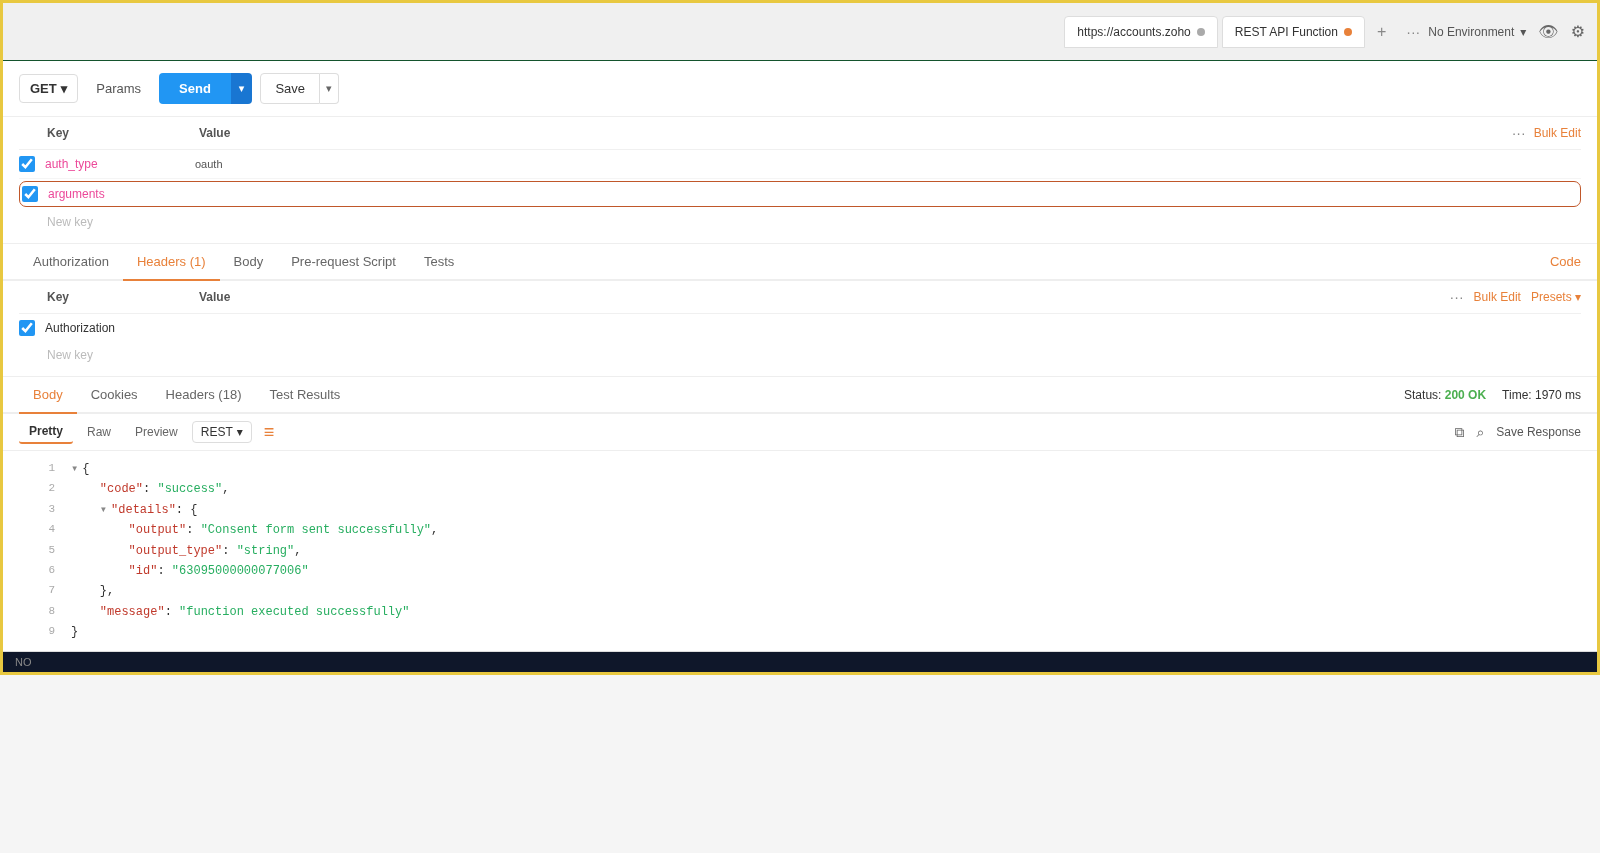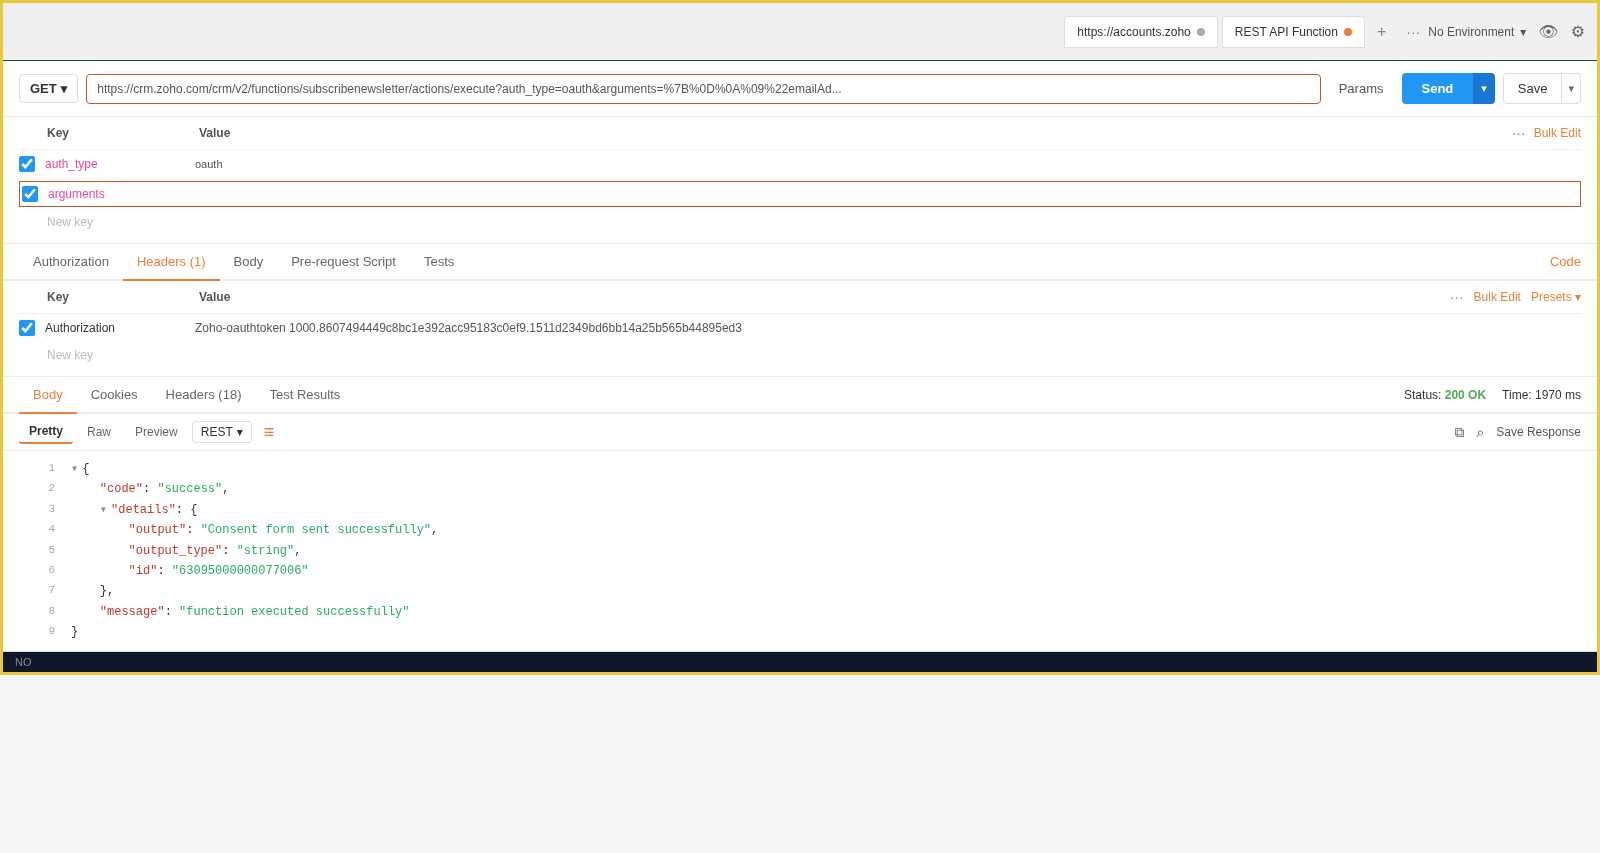--- a/index.html
+++ b/index.html
@@ -428,21 +428,20 @@
     <button class="top-icon-btn">👁</button>
     <button class="top-icon-btn">⚙</button>
   </div>
 </div>
 
 <div class="request-bar">
   <div class="method-select">
     <span>GET</span>
     <span>▾</span>
   </div>
-  <div class="url-input">https://crm.zoho.com/crm/v2/functions/subscribenewsletter/actions/execute?auth_type=oauth&amp;arguments=%7B%0D%0A%09%22emailAd...</div>
   <button class="params-btn">Params</button>
   <div class="send-btn-group">
     <button class="send-btn">Send</button>
     <button class="send-arrow">▾</button>
   </div>
   <div class="save-btn-group">
     <button class="save-btn">Save</button>
     <button class="save-arrow">▾</button>
   </div>
 </div>
@@ -456,21 +455,21 @@
       <span class="bulk-edit-link">Bulk Edit</span>
     </div>
   </div>
 
   <div class="param-row">
     <input type="checkbox" class="param-checkbox" checked="" style="">
     <div class="param-key">auth_type</div>
     <div class="param-value">oauth</div>
   </div>
 
-  <div class="param-row highlighted" style="border: 1.5px solid #c0572a; border-radius: 0; margin: 2px 0;">
+  <div class="param-row highlighted" style="border: 1.5px solid #c0572a; border-radius: 7px; margin: 2px 0;">
     <input type="checkbox" class="param-checkbox" checked="" style="">
     <div class="param-key">arguments</div>
   </div>
 
   <div class="new-key-row">
     <span style="color:#bbb;">New key</span>
   </div>
 </div>
 
 <div class="req-tabs">
@@ -489,21 +488,20 @@
     <div class="col-actions">
       <span class="more-dots">···</span>
       <span class="bulk-edit-link">Bulk Edit</span>
       <span class="bulk-edit-link">Presets ▾</span>
     </div>
   </div>
 
   <div class="header-row">
     <input type="checkbox" class="param-checkbox" checked="" style="">
     <div class="header-key">Authorization</div>
-    <div class="header-value">Zoho-oauthtoken 1000.8607494449c8bc1e392acc95183c0ef9.1511d2349bd6bb14a25b565b44895ed3</div>
   </div>
 
   <div class="new-key-row">
     <span style="color:#bbb;">New key</span>
   </div>
 </div>
 
 <div class="response-bar">
   <div class="resp-tab active">Body</div>
   <div class="resp-tab">Cookies</div>

